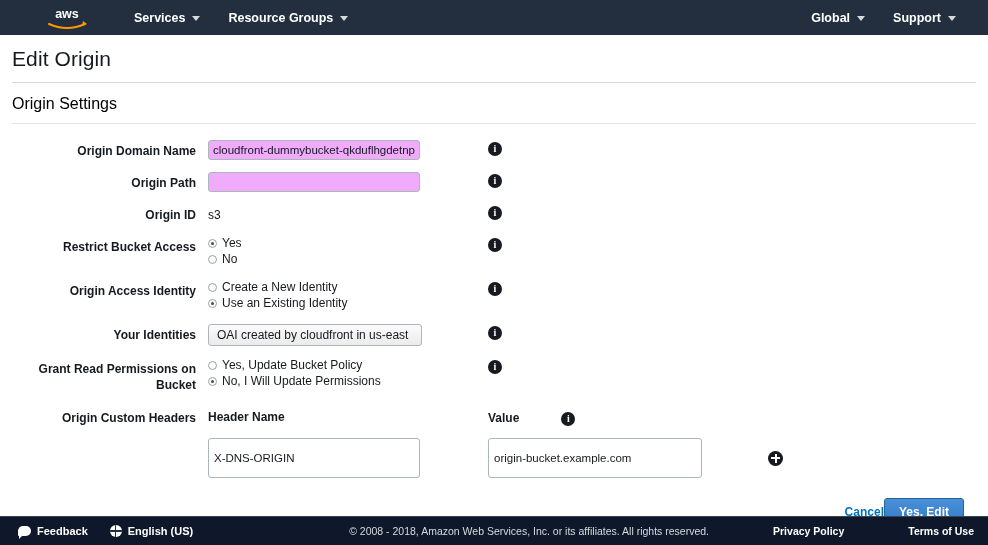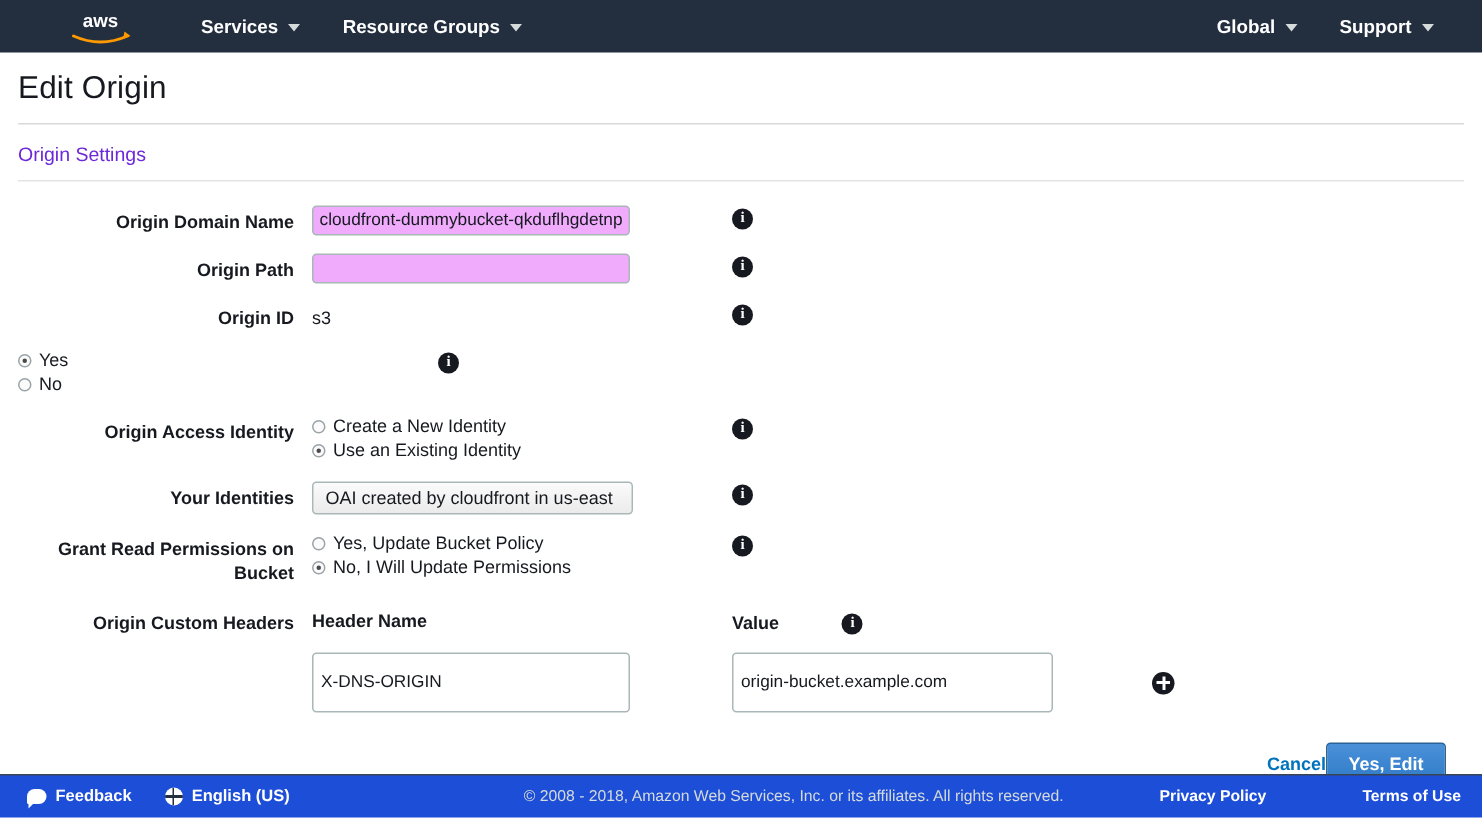--- a/index.html
+++ b/index.html
@@ -67,23 +67,23 @@
   }
   .page-title {
     font-size: 21px;
     font-weight: normal;
     color: #16191f;
     padding: 12px 0 11px 0;
     border-bottom: 1px solid #d9d9d9;
     letter-spacing: .1px;
   }
   .section-title {
-    font-size: 13px;
+    font-size: 16px;
     font-weight: normal;
-    color: #6d28d9;
+    color: #000000;
     padding: 12px 0 10px 0;
     border-bottom: 1px solid #e4e4e4;
   }
 
   
   .form {
     padding-top: 16px;
   }
   .row {
     display: flex;
@@ -279,21 +279,21 @@
     font-family: "Liberation Sans", sans-serif;
   }
 
   
   .footer {
     position: absolute;
     left: 0;
     bottom: 0;
     width: 988px;
     height: 29px;
-    background: #1d4ed8;
+    background: #0f172a;
     display: flex;
     align-items: center;
     color: #ffffff;
     font-size: 11px;
     box-sizing: border-box;
     padding: 0 14px 0 18px;
     border-top: 1px solid #3a4553;
   }
   .footer-left {
     display: flex;
@@ -423,20 +423,21 @@
 
     <div class="row">
       <div class="label">Origin ID</div>
       <div class="field">
         <div class="static-value">s3</div>
       </div>
       <span class="info-icon">i</span>
     </div>
 
     <div class="row">
+      <div class="label">Restrict Bucket Access</div>
       <div class="field">
         <div class="radio-line">
           <span class="radio checked"></span>
           <span class="radio-label">Yes</span>
         </div>
         <div class="radio-line">
           <span class="radio"></span>
           <span class="radio-label">No</span>
         </div>
       </div>

